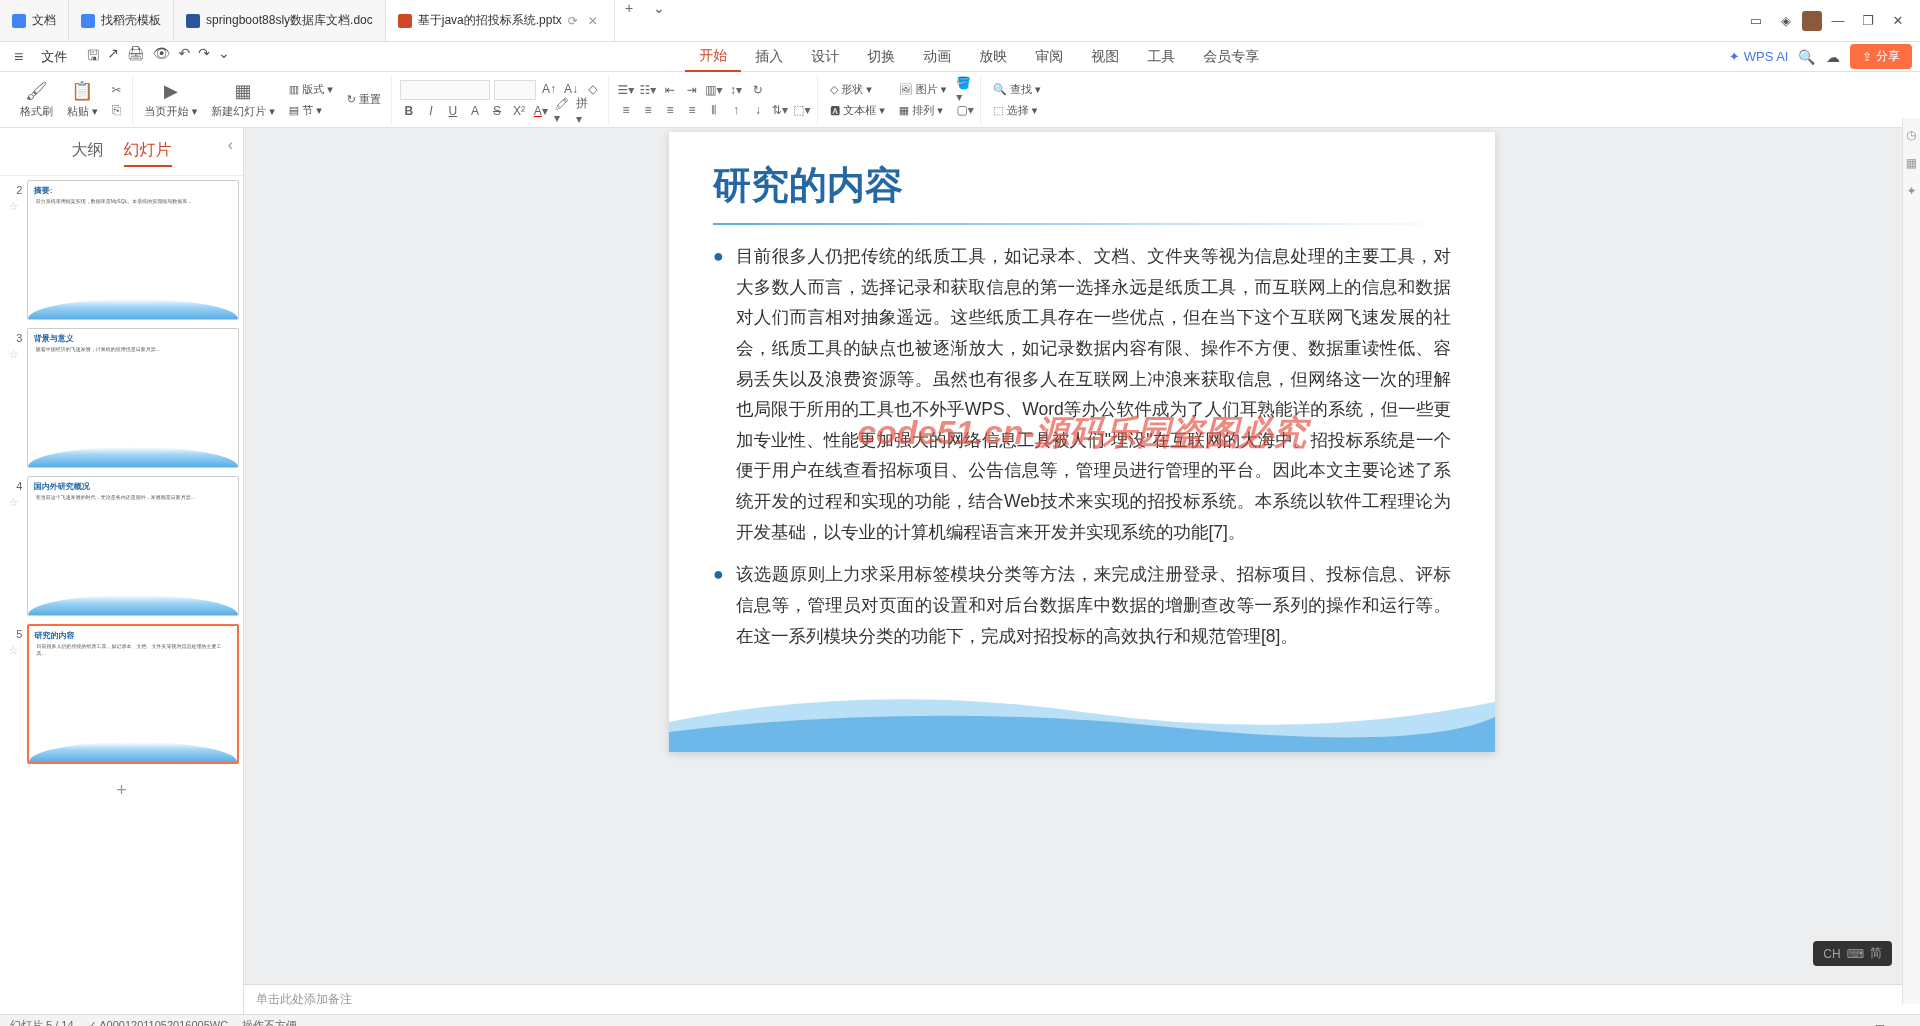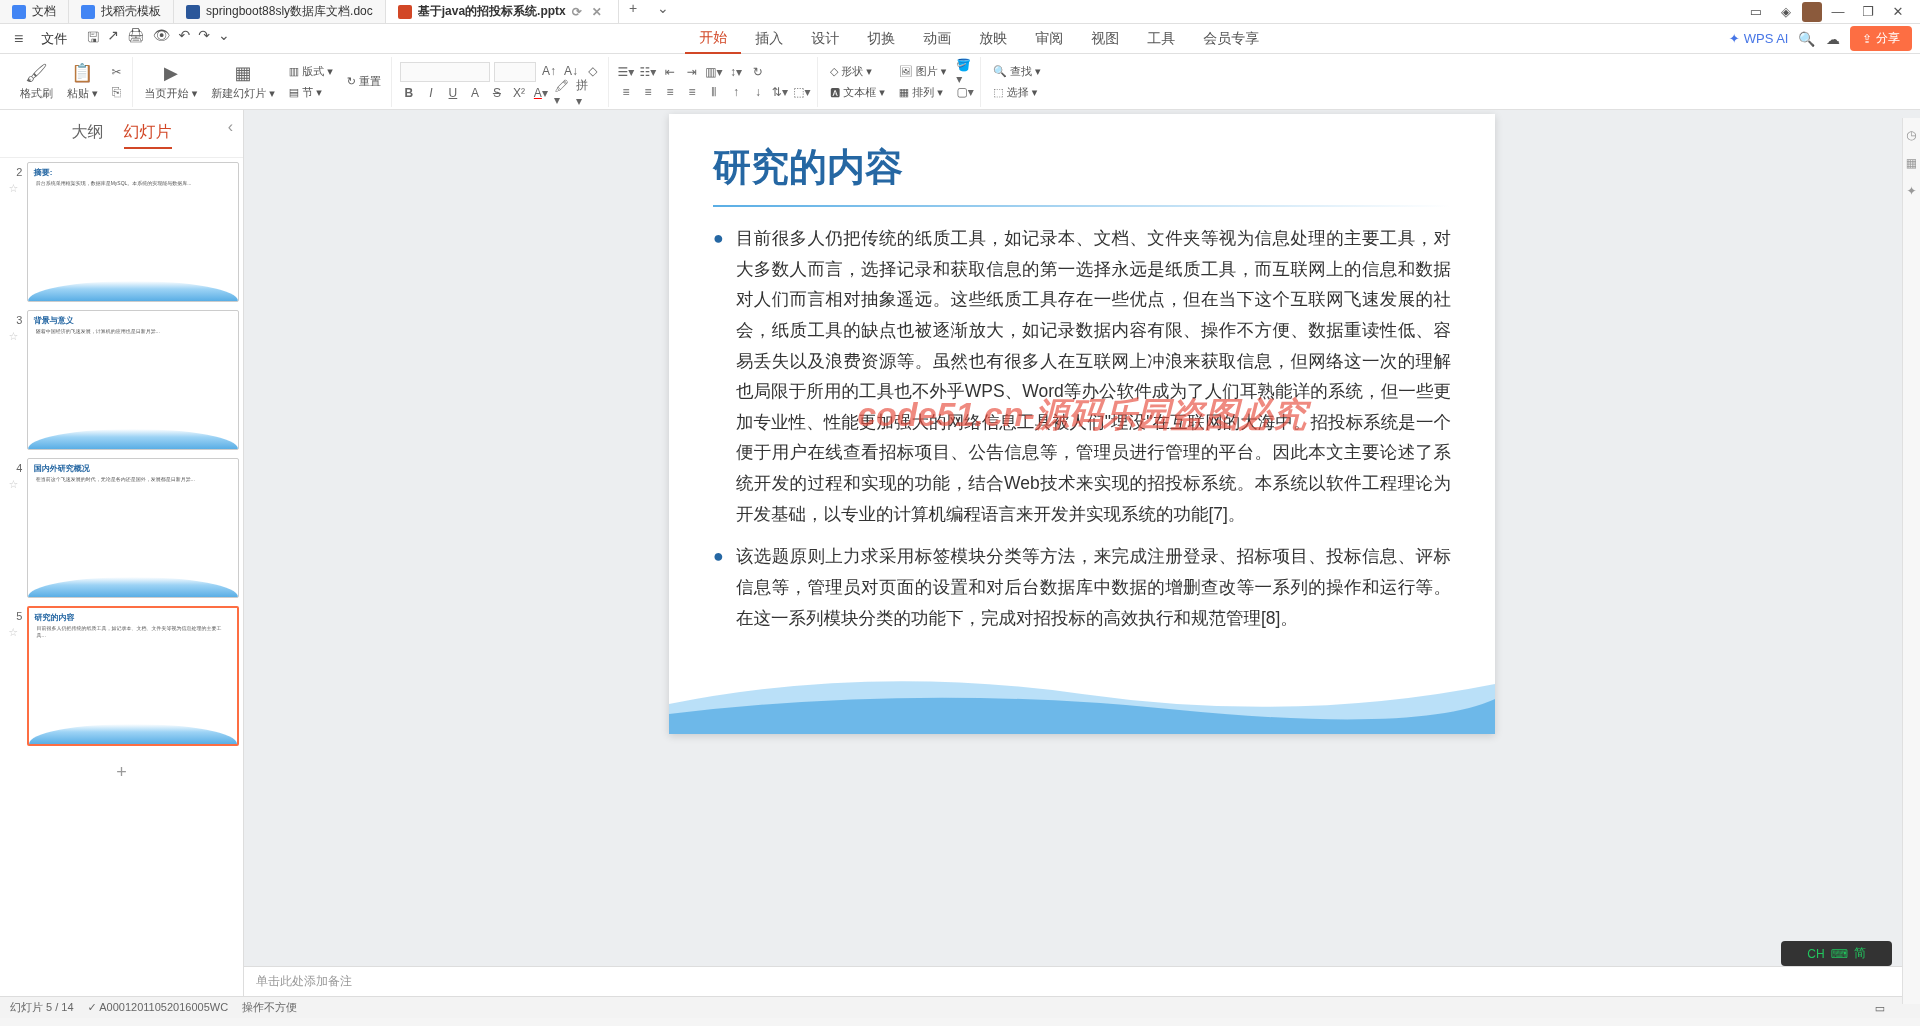--- a/index.html
+++ b/index.html
@@ -1,22 +1,22 @@
 <!DOCTYPE html>
 <html><head>
 <meta charset="utf-8">
 <style>
 * { margin: 0; padding: 0; box-sizing: border-box; font-family: "Microsoft YaHei", "PingFang SC", sans-serif; }
 body { background: #f5f5f5; width: 1920px; height: 1026px; overflow: hidden; position: relative; }
 
 
-.titlebar { height: 24px; background: #fff; display: flex; align-items: center; border-bottom: 1px solid #e0e0e0; }
+.titlebar { height: 42px; background: #fff; display: flex; align-items: center; border-bottom: 1px solid #e0e0e0; }
 .tabs { display: flex; height: 100%; flex: 1; }
 .tab { display: flex; align-items: center; padding: 0 12px; gap: 6px; font-size: 12px; color: #333; border-right: 1px solid #e0e0e0; background: #f7f7f7; cursor: pointer; }
-.tab.active { background: #fff; font-weight: bold; }
+.tab.active { background: #fff; }
 .tab-icon { width: 14px; height: 14px; border-radius: 2px; display: inline-block; }
 .doc-blue { background: #4285f4; }
 .doc-word { background: #2b579a; }
 .doc-ppt { background: #d24726; }
 .tab-close { color: #999; font-size: 12px; padding: 0 4px; }
 .new-tab { padding: 0 10px; color: #666; font-size: 14px; cursor: pointer; }
 .window-controls { display: flex; gap: 2px; padding-right: 8px; }
 .wc-btn { width: 28px; height: 28px; display: flex; align-items: center; justify-content: center; color: #555; cursor: pointer; font-size: 13px; }
 
 
@@ -82,21 +82,21 @@
 
 .notes { height: 30px; border-top: 1px solid #ddd; background: #fff; padding: 6px 12px; font-size: 12px; color: #999; }
 
 
 .statusbar { height: 22px; background: #f3f3f3; border-top: 1px solid #ddd; display: flex; align-items: center; padding: 0 10px; font-size: 11px; color: #666; gap: 14px; }
 .status-right { margin-left: auto; display: flex; gap: 10px; align-items: center; flex-direction: column; }
 .view-btn { width: 18px; height: 18px; display: flex; align-items: center; justify-content: center; cursor: pointer; color: #666; }
 .view-btn.active { background: #fd6e43; color: #fff; border-radius: 2px; }
 
 
-.ime { position: absolute; right: 28px; bottom: 60px; background: #333; color: #22c55e; padding: 4px 26px; border-radius: 4px; font-size: 12px; display: flex; align-items: center; gap: 6px; }
+.ime { position: absolute; right: 28px; bottom: 60px; background: #333; color: #a3a3a3; padding: 4px 10px; border-radius: 4px; font-size: 12px; display: flex; align-items: center; gap: 6px; }
 
 
 .right-dock { position: absolute; right: 0; top: 118px; width: 18px; bottom: 22px; background: #f7f7f7; border-left: 1px solid #e0e0e0; display: flex; flex-direction: column; align-items: center; padding-top: 10px; gap: 14px; }
 .dock-ico { color: #999; font-size: 12px; cursor: pointer; }
 </style>
 </head>
 <body>
 
 <div class="titlebar">
   <div class="tabs">

